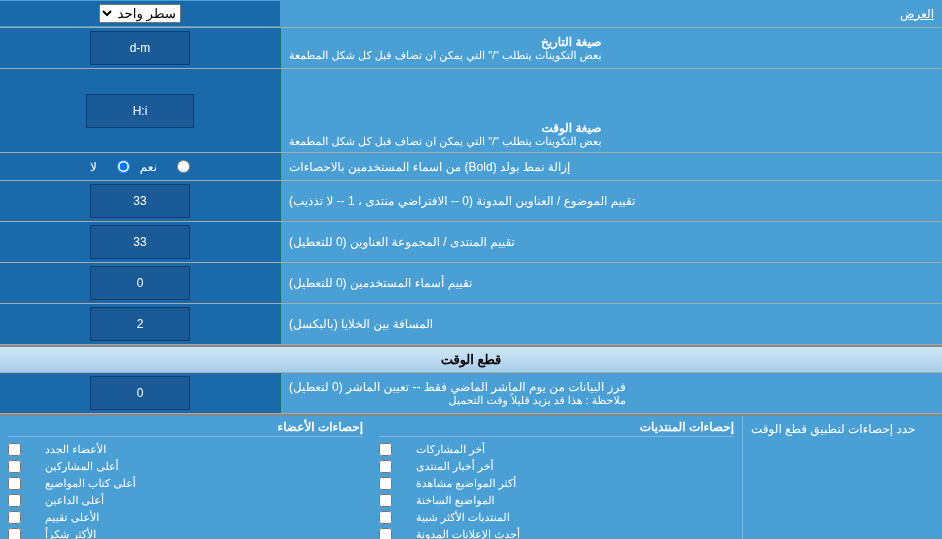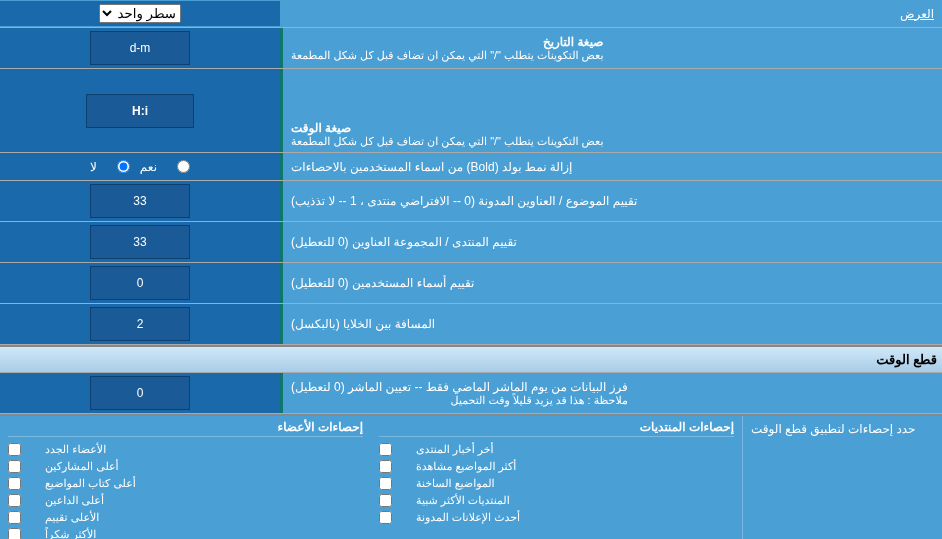--- a/index.html
+++ b/index.html
@@ -26,21 +26,21 @@
     .row-label {
       flex: 1;
       background: #4a9fd4;
       color: #fff;
       text-align: right;
       padding: 4px 8px;
       display: flex;
       align-items: center;
       justify-content: flex-end;
       font-size: 12px;
-      border-left: 3px solid #0f766e;
+      border-left: 1px solid #0f766e;
     }
 
     .row-input {
       width: 280px;
       background: #1a6aab;
       display: flex;
       align-items: center;
       justify-content: center;
       padding: 3px 6px;
     }
@@ -52,21 +52,21 @@
       text-align: center;
       width: 100%;
       padding: 9px 6px;
       font-size: 12px;
       direction: ltr;
     }
 
     
     .section-header {
       background: linear-gradient(to bottom, #d0e8f8, #a8cce8);
-      text-align: right;
+      text-align: center;
       padding: 5px;
       font-weight: bold;
       font-size: 13px;
       color: #000;
       border-bottom: 1px solid #aaa;
       border-top: 2px solid #888;
     }
 
     
     .radio-group {
@@ -189,27 +189,27 @@
         <div style="font-size:11px;">بعض التكوينات يتطلب "/" التي يمكن ان تضاف قبل كل شكل المطمعة</div>
       </div>
     </div>
     <div class="row-input">
       <input type="text" value="d-m" style="width: 100px;">
     </div>
   </div>
 
   <div class="row">
     <div class="row-label">
-      <div style="text-align:left;margin-top:48px;">
+      <div style="text-align:right;margin-top:48px;">
         <div style="font-weight:bold;">صيغة الوقت</div>
         <div style="font-size:11px;">بعض التكوينات يتطلب "/" التي يمكن ان تضاف قبل كل شكل المطمعة</div>
       </div>
     </div>
     <div class="row-input">
-      <input type="text" value="H:i" style="width: 108px; font-weight: bold;">
+      <input type="text" value="H:i" style="width: 108px;">
     </div>
   </div>
 
   <div class="row">
     <div class="row-label">
       <span>إزالة نمط بولد (Bold) من اسماء المستخدمين بالاحصاءات</span>
     </div>
     <div class="row-input">
       <div class="radio-group">
         <label>
@@ -280,20 +280,24 @@
 
     <div class="stats-col-label">
       <span>حدد إحصاءات لتطبيق قطع الوقت</span>
     </div>
 
     <div class="stats-right">
 
       <div class="stats-block">
         <div class="stats-block-title">إحصاءات المنتديات</div>
         <div class="stats-item">
+          <span>أخر المشاركات</span>
+          <input type="checkbox" style="">
+        </div>
+        <div class="stats-item">
           <span>أخر أخبار المنتدى</span>
           <input type="checkbox" style="">
         </div>
         <div class="stats-item">
           <span>أكثر المواضيع مشاهدة</span>
           <input type="checkbox" style="">
         </div>
         <div class="stats-item">
           <span>المواضيع الساخنة</span>
           <input type="checkbox" style="">

